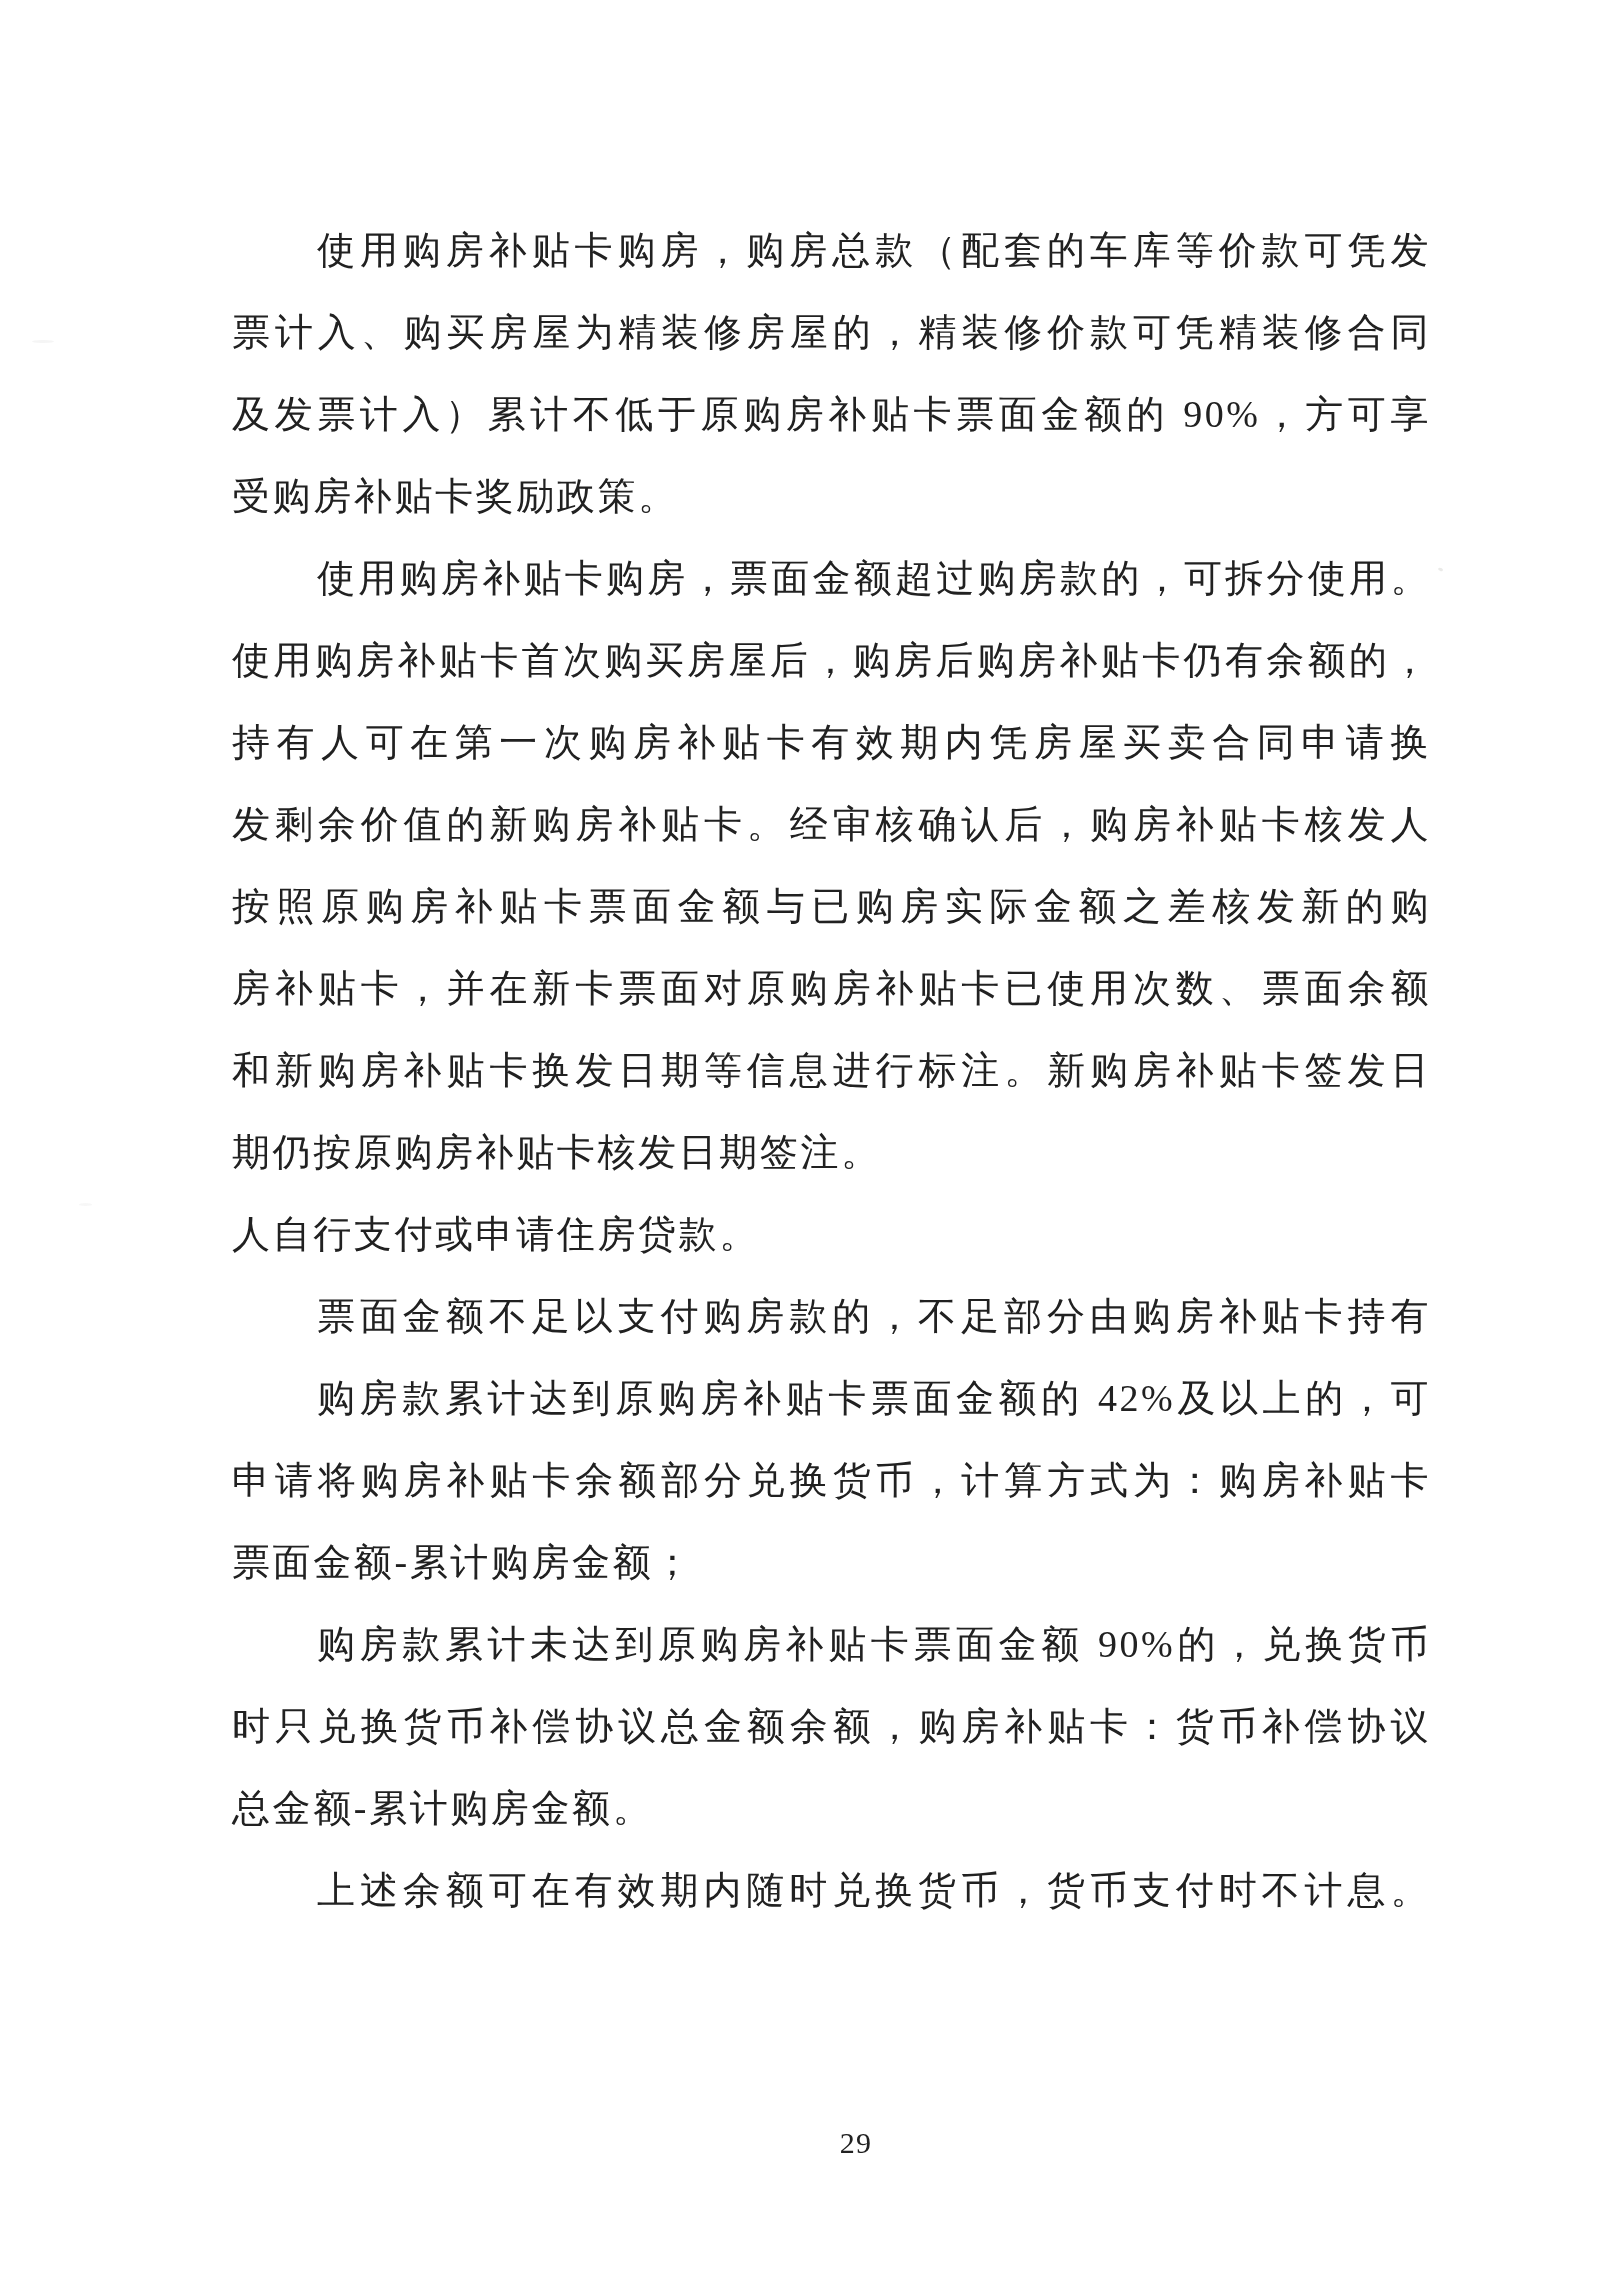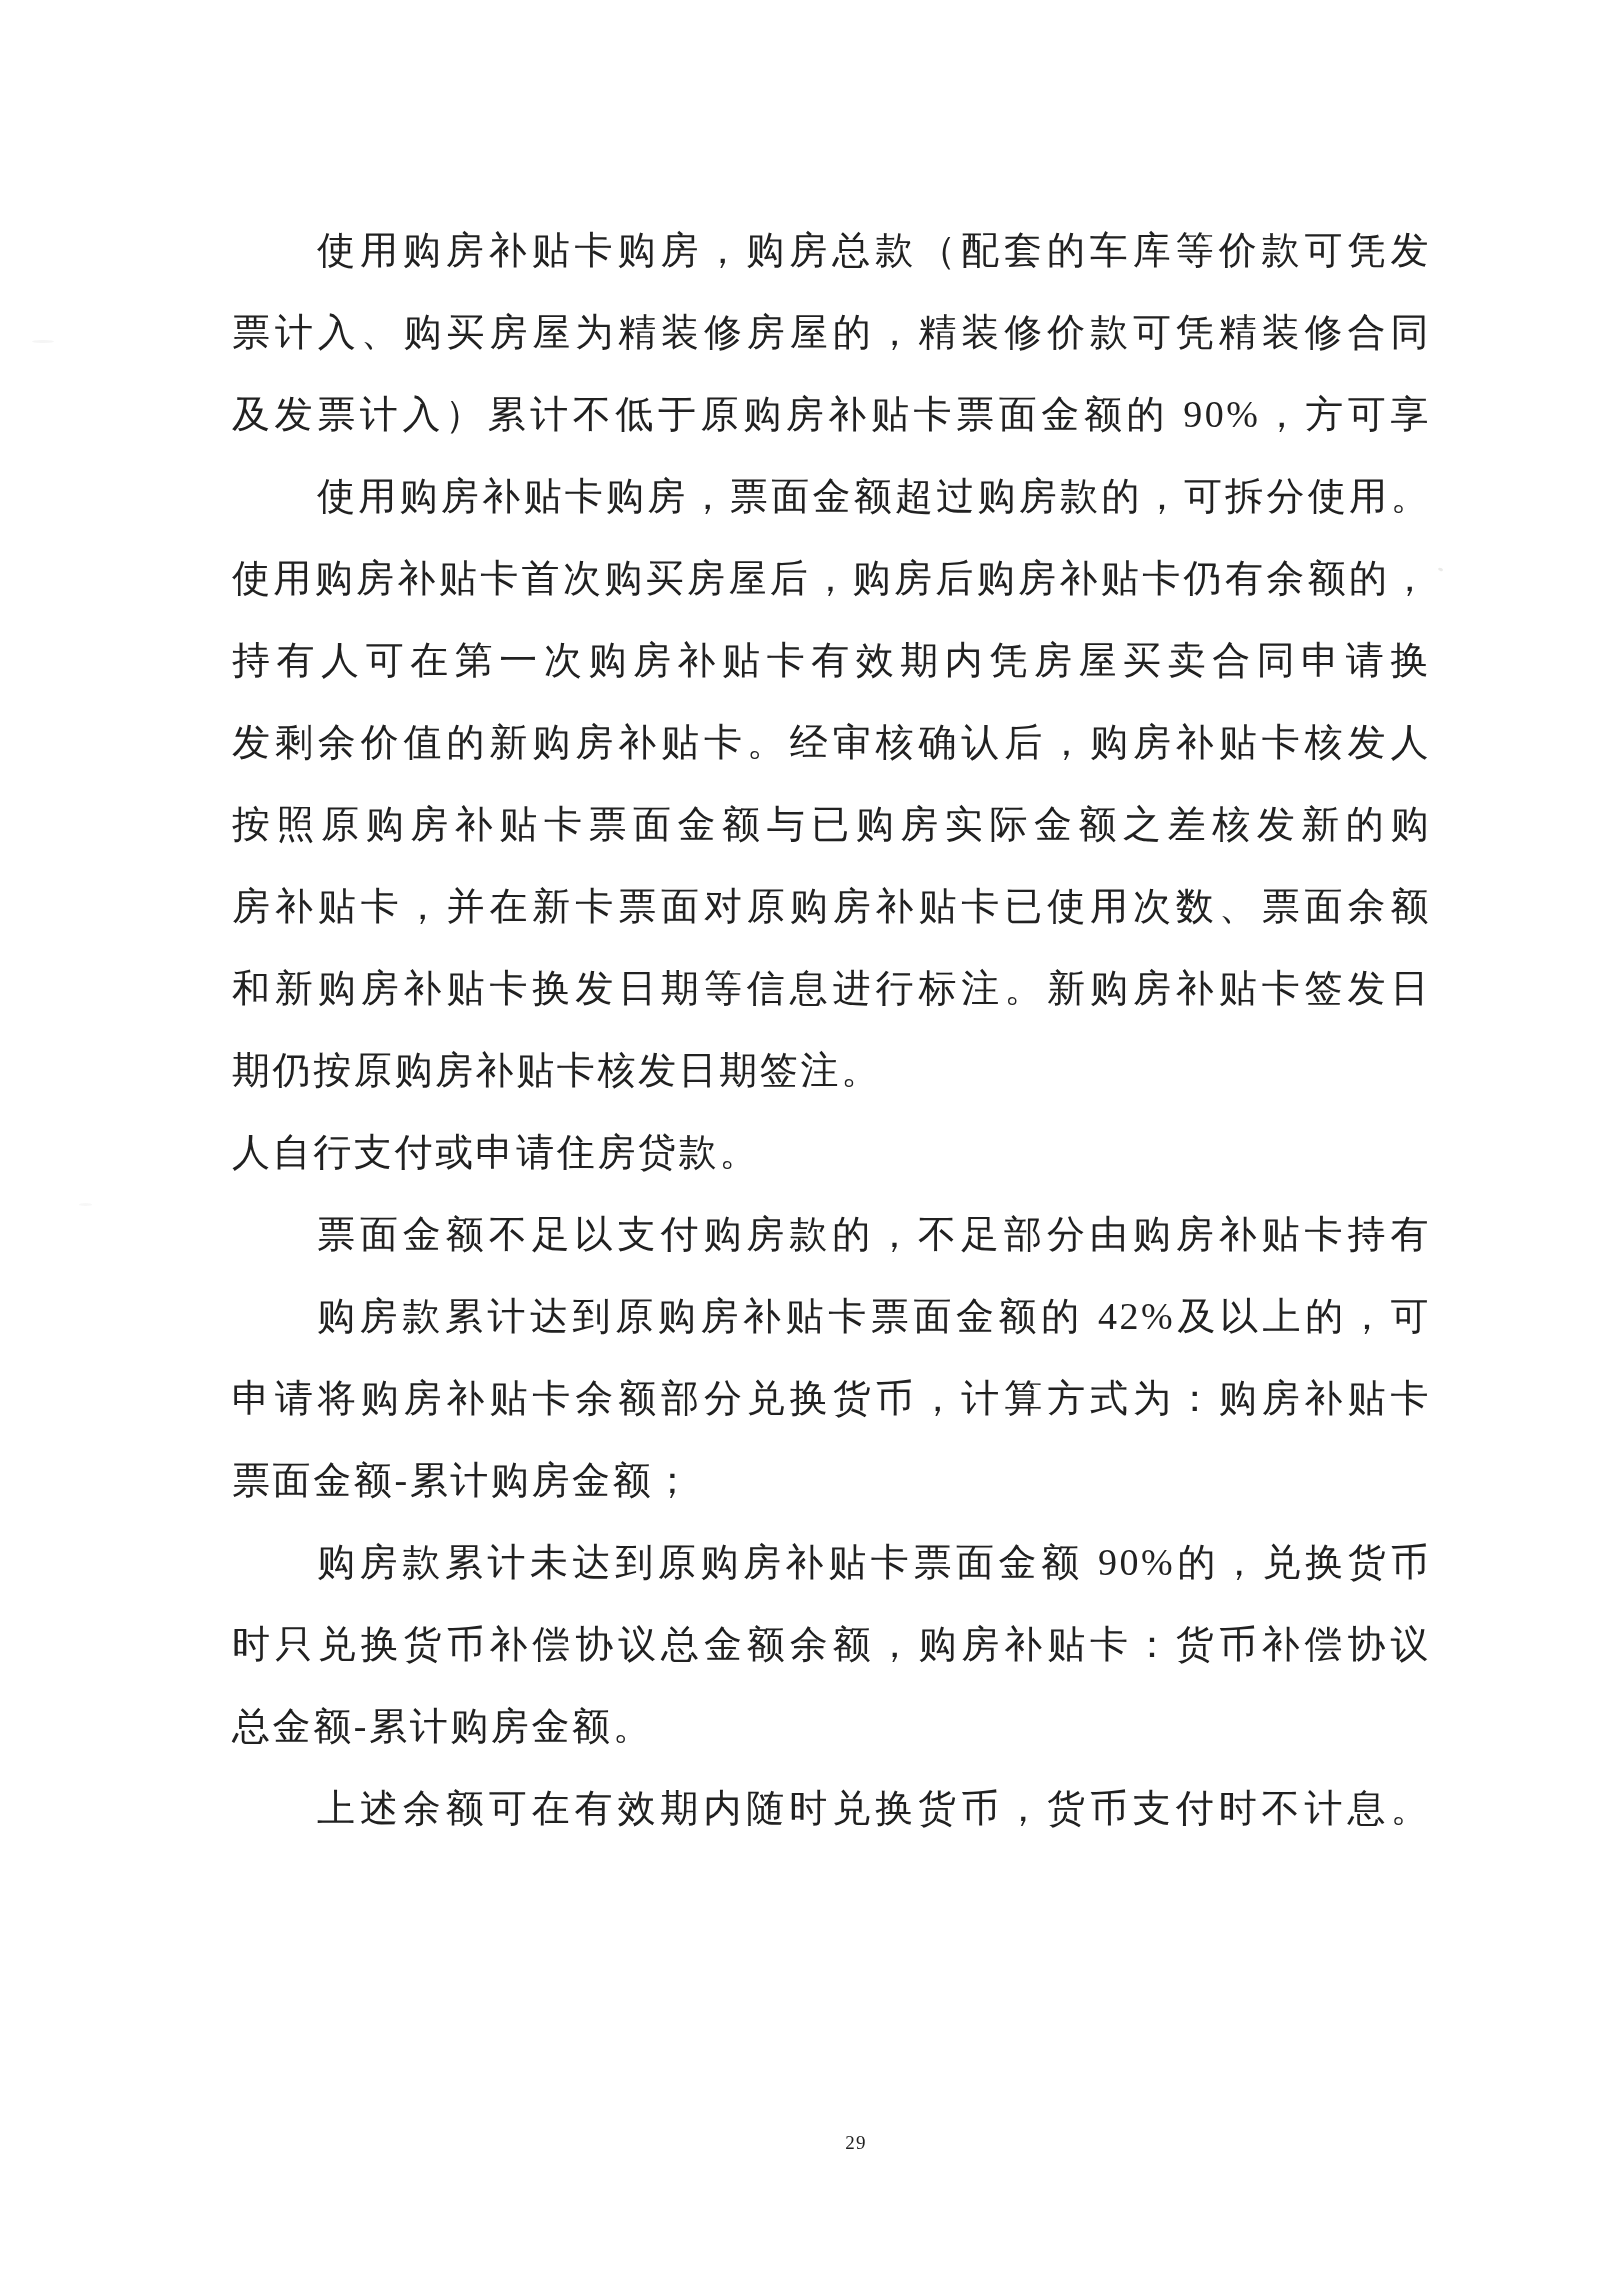--- a/index.html
+++ b/index.html
@@ -44,21 +44,21 @@
     overflow: hidden;
   }
   .line.indent {
     text-indent: 85px;
   }
   .page-number {
     position: absolute;
     top: 2126px;
     left: 840px;
     transform: translateX(-50%);
-    font-size: 19px;
+    font-size: 30px;
     line-height: 34px;
     color: var(--text-color, #212121);
     letter-spacing: 1.3px;
   }
   .scan-artifact {
     position: absolute;
     background: #d9d9d6;
     border-radius: 50%;
     opacity: 0.55;
   }
@@ -68,20 +68,21 @@
 </style>
 </head>
 <body>
 
 <div class="page">
 
   <div class="text-block">
     <div class="line indent justify">使用购房补贴卡购房，购房总款（配套的车库等价款可凭发</div>
     <div class="line justify">票计入、购买房屋为精装修房屋的，精装修价款可凭精装修合同</div>
     <div class="line justify">及发票计入）累计不低于原购房补贴卡票面金额的 90%，方可享</div>
+    <div class="line">受购房补贴卡奖励政策。</div>
     <div class="line indent justify">使用购房补贴卡购房，票面金额超过购房款的，可拆分使用。</div>
     <div class="line justify">使用购房补贴卡首次购买房屋后，购房后购房补贴卡仍有余额的，</div>
     <div class="line justify">持有人可在第一次购房补贴卡有效期内凭房屋买卖合同申请换</div>
     <div class="line justify">发剩余价值的新购房补贴卡。经审核确认后，购房补贴卡核发人</div>
     <div class="line justify">按照原购房补贴卡票面金额与已购房实际金额之差核发新的购</div>
     <div class="line justify">房补贴卡，并在新卡票面对原购房补贴卡已使用次数、票面余额</div>
     <div class="line justify">和新购房补贴卡换发日期等信息进行标注。新购房补贴卡签发日</div>
     <div class="line">期仍按原购房补贴卡核发日期签注。</div>
     <div class="line">人自行支付或申请住房贷款。</div>
     <div class="line indent justify">票面金额不足以支付购房款的，不足部分由购房补贴卡持有</div>

